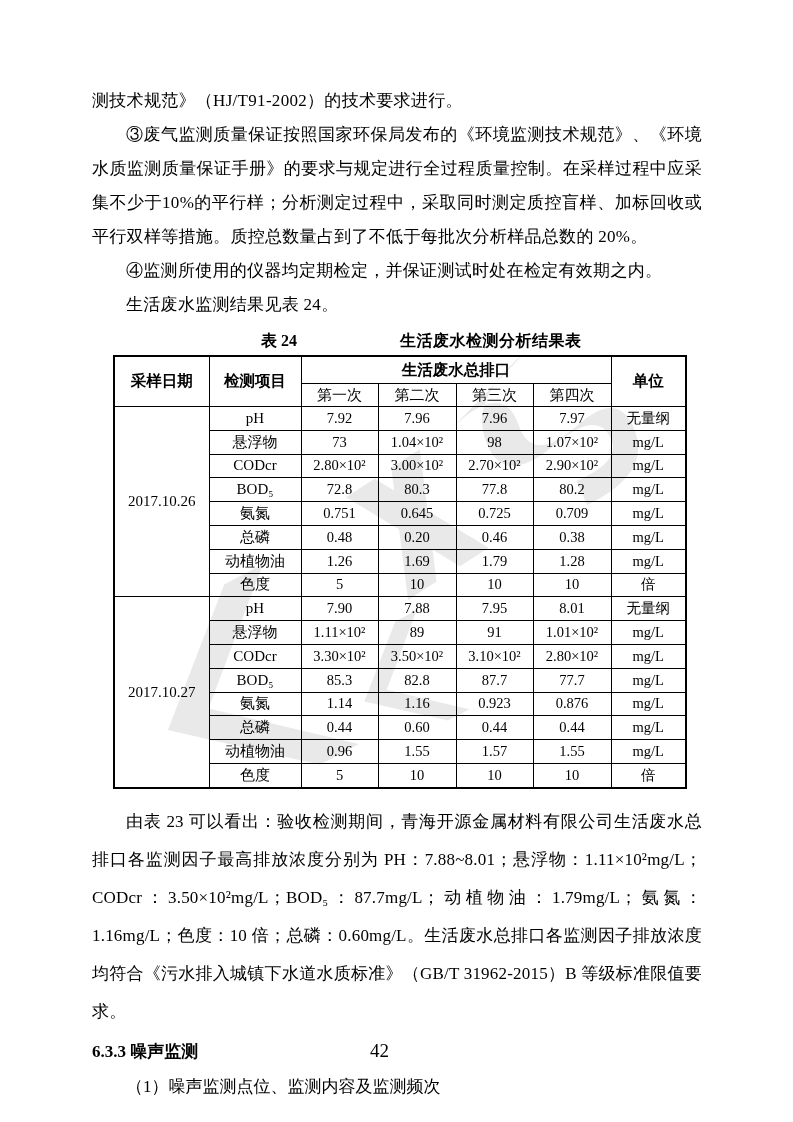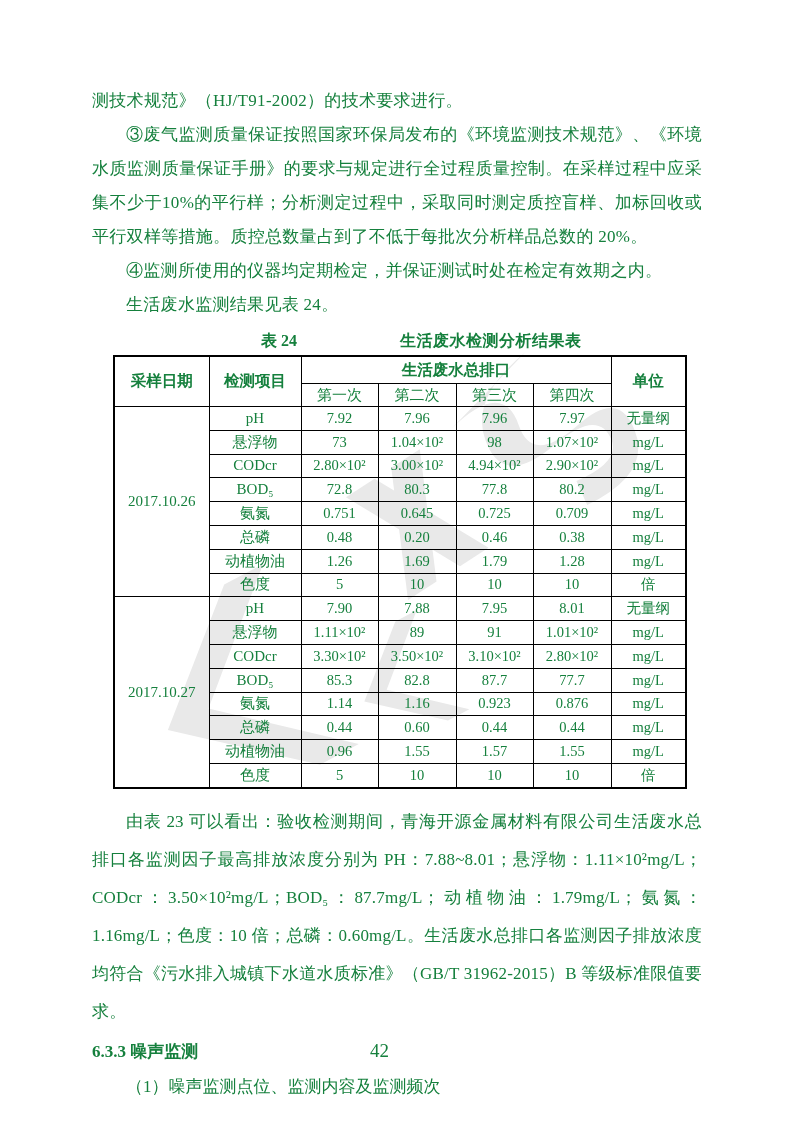--- a/index.html
+++ b/index.html
@@ -1,21 +1,21 @@
 <!DOCTYPE html>
 <html><head>
 <meta charset="utf-8">
 <style>
   html,body{margin:0;padding:0;background:#ffffff;}
   .page{
     position:relative;
     width:793px;height:1122px;
     background:#ffffff;
     font-family:"Liberation Serif","DejaVu Serif",serif;
-    color:#15803d;
+    color:#000000;
     overflow:hidden;
   }
   .wm{position:absolute;left:0;top:0;z-index:0;}
   .content{
     position:absolute;left:92px;top:84px;width:610px;z-index:1;
   }
   p{margin:0;}
   .body-par{
     font-size:17px;line-height:34px;text-align:justify;
     letter-spacing:0.3px;
@@ -135,21 +135,21 @@
             <td class="c-val">73</td>
             <td class="c-val">1.04×10²</td>
             <td class="c-val">98</td>
             <td class="c-val">1.07×10²</td>
             <td class="c-unit">mg/L</td>
           </tr>
         <tr>
             <td class="c-item">CODcr</td>
             <td class="c-val">2.80×10²</td>
             <td class="c-val">3.00×10²</td>
-            <td class="c-val">4.94×10²</td>
+            <td class="c-val">2.70×10²</td>
             <td class="c-val">2.90×10²</td>
             <td class="c-unit">mg/L</td>
           </tr>
         <tr>
             <td class="c-item">BOD₅</td>
             <td class="c-val">72.8</td>
             <td class="c-val">80.3</td>
             <td class="c-val">77.8</td>
             <td class="c-val">80.2</td>
             <td class="c-unit">mg/L</td>

